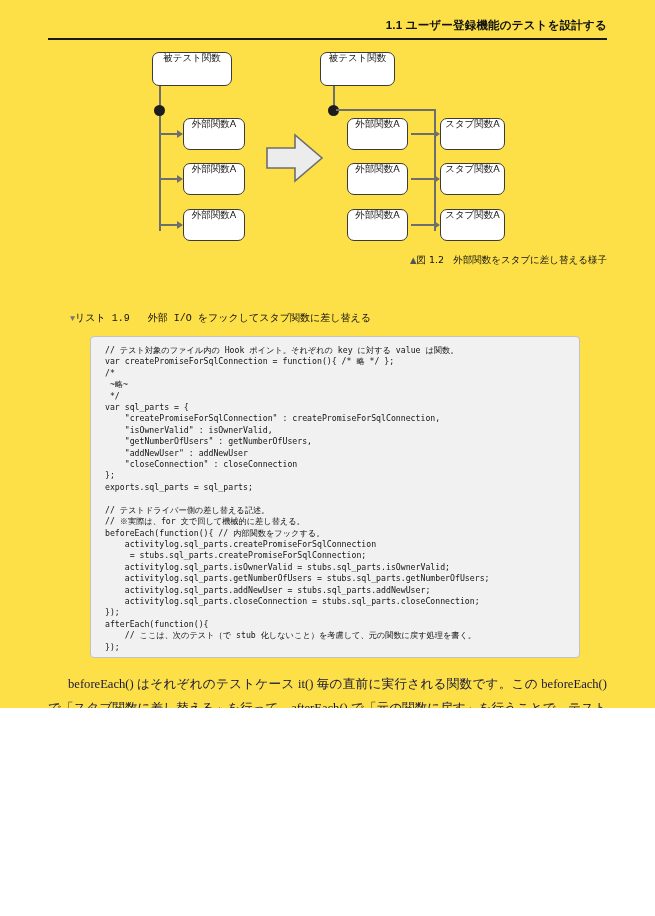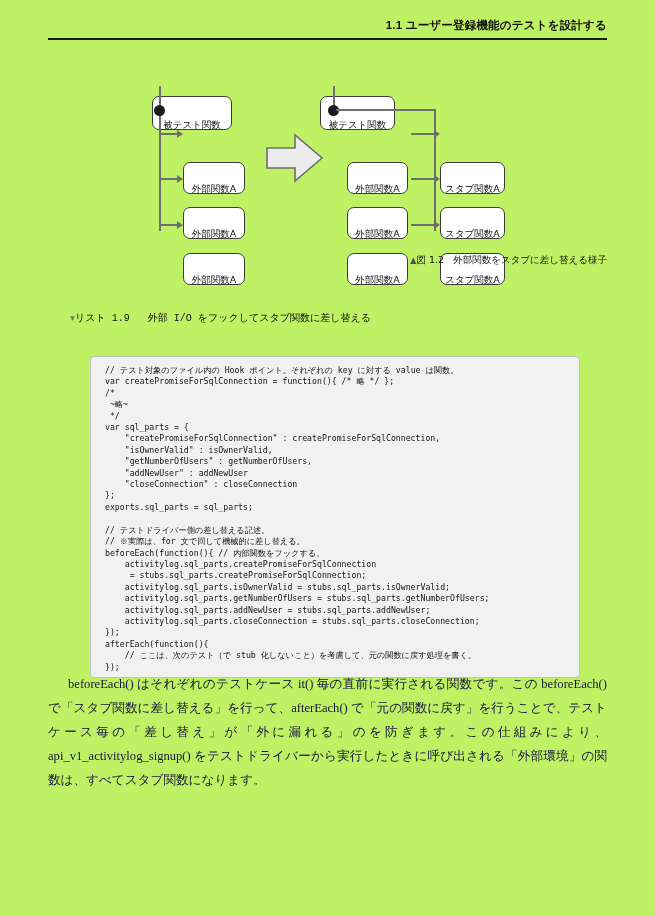--- a/index.html
+++ b/index.html
@@ -3,22 +3,22 @@
 <meta charset="utf-8">
 <style>
   html, body {
     margin: 0;
     padding: 0;
     background: #ffffff;
   }
   .page {
     position: relative;
     width: 655px;
-    height: 916px;
-    background: #bef264;
+    height: 708px;
+    background: #fde047;
     font-family: "Liberation Serif", "DejaVu Serif", serif;
     color: #1a1a1a;
     overflow: hidden;
   }
 
   
   .runhead {
     position: absolute;
     left: 48px;
     top: 18px;
@@ -50,25 +50,24 @@
   .dbox {
     position: absolute;
     border: 1.4px solid #3b3b3b;
     border-radius: 7px;
     background: #ffffff;
     font-family: "DejaVu Sans", "Liberation Sans", sans-serif;
     font-size: 9.5px;
     line-height: 1;
     color: #111;
     display: flex;
-    align-items: flex-end;
+    align-items: flex-start;
     justify-content: center;
     box-sizing: border-box;
     white-space: nowrap;
-    margin-top: 44px;
   }
   .dline {
     position: absolute;
     background: #6e6e6e;
   }
   .dot {
     position: absolute;
     width: 11px;
     height: 11px;
     border-radius: 50%;
@@ -105,21 +104,21 @@
     top: 311px;
     font-family: Liberation Mono, monospace;
     font-size: 10px;
     color: #111;
   }
   .listcap .tri { font-size: 8.5px; color:#777; }
 
   .codebox {
     position: absolute;
     left: 90px;
-    top: 356px;
+    top: 336px;
     width: 490px;
     height: 322px;
     box-sizing: border-box;
     background: #f1f1f1;
     border: 1px solid #c2c2c2;
     border-radius: 4px;
     padding: 8px 10px 4px 14px;
     overflow: hidden;
   }
   .codebox pre {

